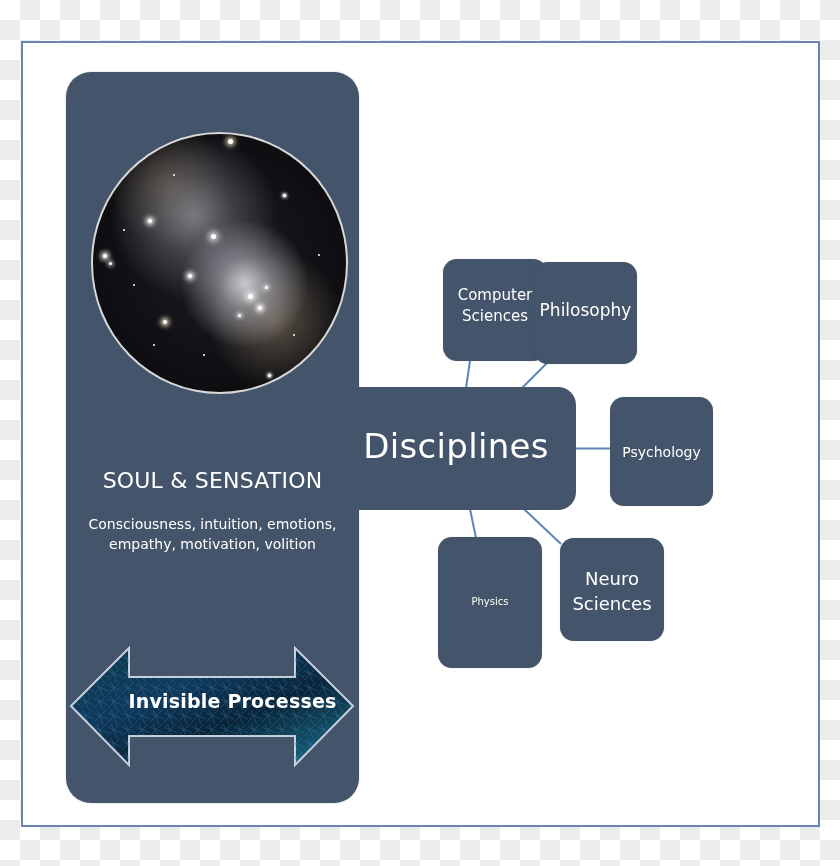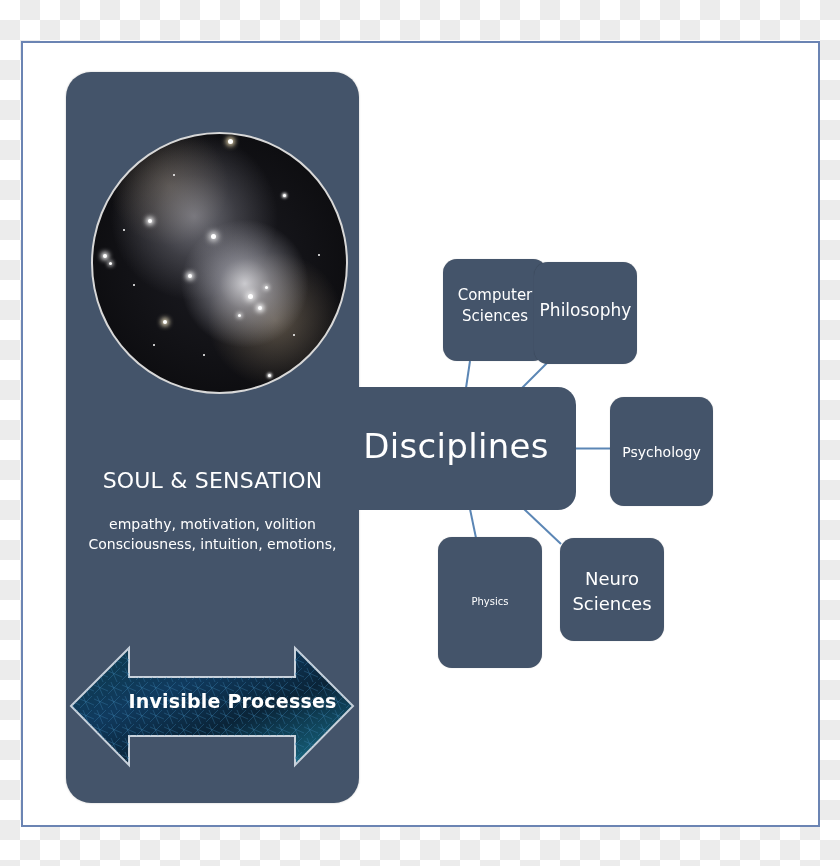--- a/index.html
+++ b/index.html
@@ -106,22 +106,22 @@
   <div class="star" style="left:110px;top:220px;width:2px;height:2px;"></div>
   <div class="star" style="left:80px;top:40px;width:2px;height:2px;"></div>
   <div class="star" style="left:225px;top:120px;width:2px;height:2px;"></div>
   <div class="star" style="left:175px;top:240px;width:3px;height:3px;box-shadow:0 0 3px 1px #fff;"></div>
   <div class="star" style="left:60px;top:210px;width:2px;height:2px;"></div>
   <div class="star" style="left:30px;top:95px;width:2px;height:2px;"></div>
 </div>
 
 <div class="title">SOUL &amp; SENSATION</div>
 <div class="subtitle">
+  <div>Consciousness, intuition, emotions,</div>
   <div>empathy, motivation, volition</div>
-  <div>Consciousness, intuition, emotions,</div>
 </div>
 
 <svg class="arrow" width="293" height="135" viewBox="0 0 293 135">
   <defs>
     <linearGradient id="arrowFill" x1="0" y1="0" x2="1" y2="1">
       <stop offset="0" stop-color="#0d3b4a"></stop>
       <stop offset="0.35" stop-color="#103a5e"></stop>
       <stop offset="0.6" stop-color="#0a2438"></stop>
       <stop offset="0.85" stop-color="#14566e"></stop>
       <stop offset="1" stop-color="#2a9aa8"></stop>

